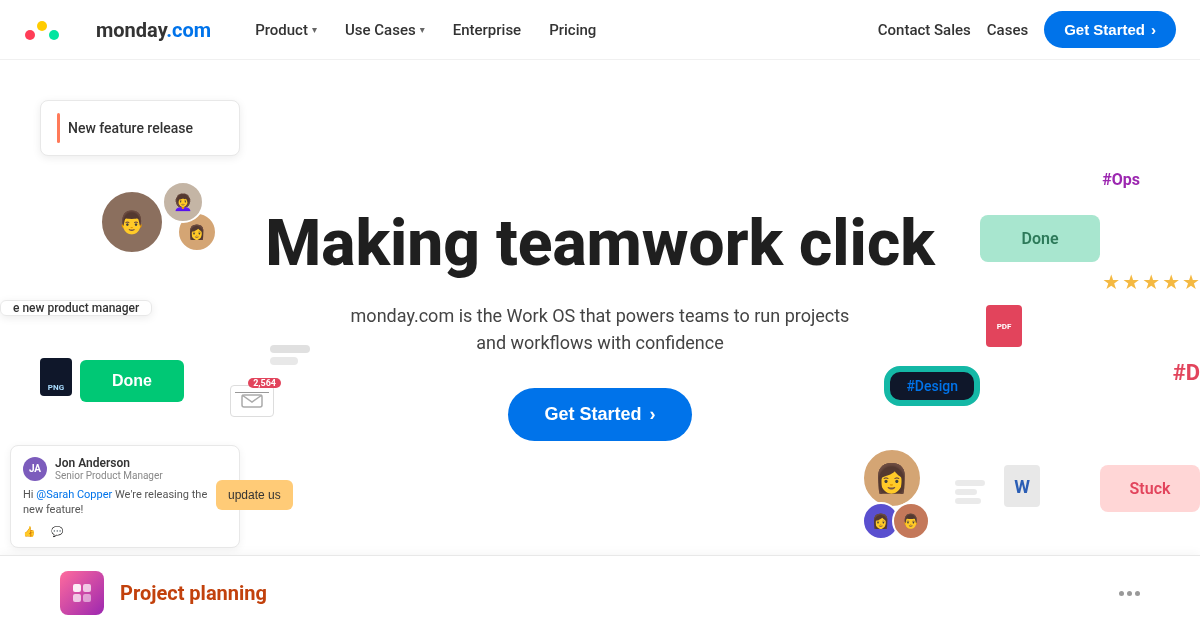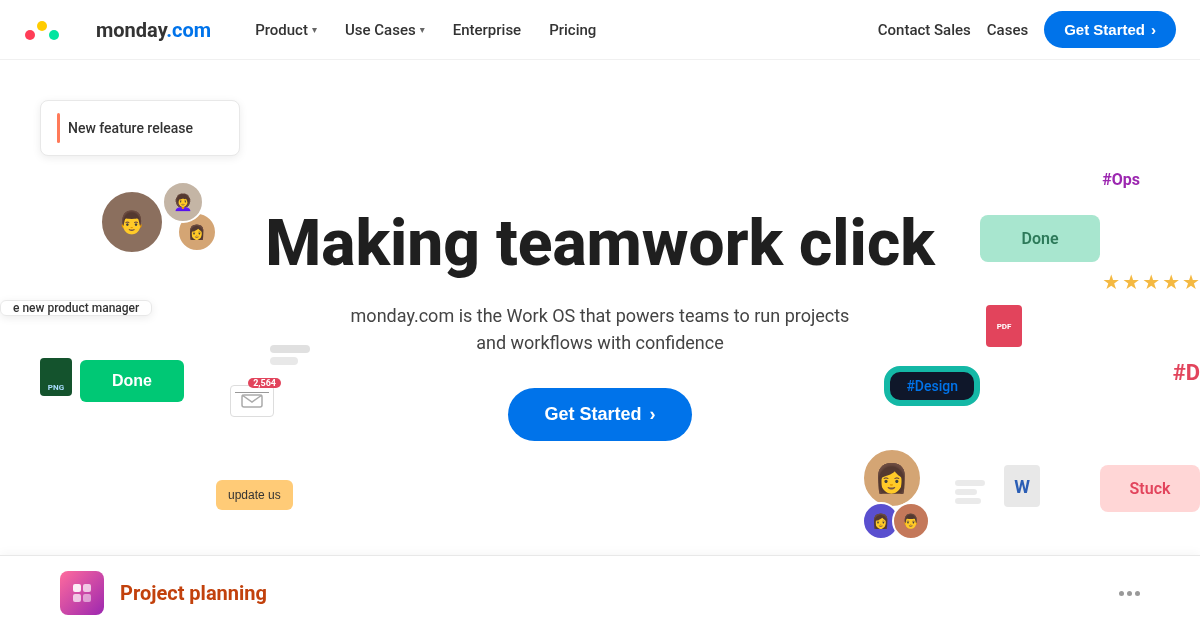--- a/index.html
+++ b/index.html
@@ -233,21 +233,21 @@
       font-weight: 600;
       cursor: pointer;
     }
 
     .float-png-icon {
       position: absolute;
       left: 40px;
       top: 298px;
       width: 32px;
       height: 38px;
-      background: #14532d;
+      background: #0f172a;
       border-radius: 4px;
       display: flex;
       align-items: flex-end;
       justify-content: center;
       padding-bottom: 4px;
     }
     .float-png-icon span {
       font-size: 8px;
       color: #adf;
       font-weight: 700;
@@ -603,20 +603,36 @@
   <div style="position:absolute; left:230px; top:325px;">
     <div class="email-icon">
       <svg width="22" height="14" viewBox="0 0 22 14">
         <rect x="1" y="1" width="20" height="12" rx="2" fill="none" stroke="#aaa" stroke-width="1.5"></rect>
         <polyline points="1,1 11,8 21,1" fill="none" stroke="#aaa" stroke-width="1.5"></polyline>
       </svg>
       <div class="notification-badge">2,564</div>
     </div>
   </div>
 
+  <div class="float-comment">
+    <div class="comment-user">
+      <div class="comment-avatar">JA</div>
+      <div>
+        <div class="comment-name">Jon Anderson</div>
+        <div class="comment-role">Senior Product Manager</div>
+      </div>
+    </div>
+    <div class="comment-text">
+      Hi <span class="mention">@Sarah Copper</span> We're releasing the new feature!
+    </div>
+    <div class="comment-bar">
+      <span class="comment-reaction">👍</span>
+      <span class="comment-reaction">💬</span>
+    </div>
+  </div>
 
   <button class="float-update-btn" style="position:absolute; left:216px; top:420px;">update us</button>
 
   <div class="float-ops">#Ops</div>
 
   <div class="float-done-card">Done</div>
 
   <div class="float-stars">
     <span class="star">★</span>
     <span class="star">★</span>

